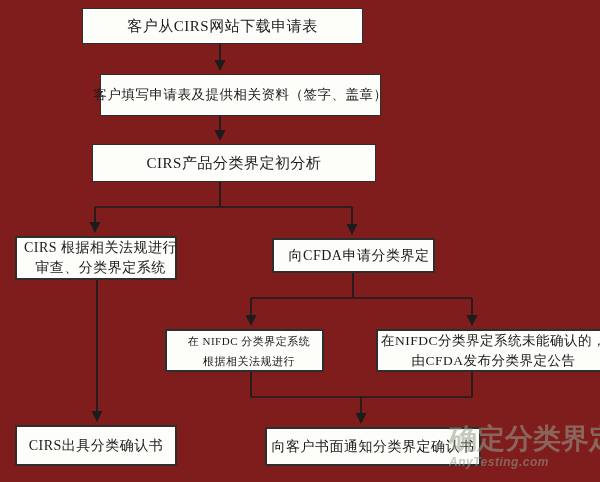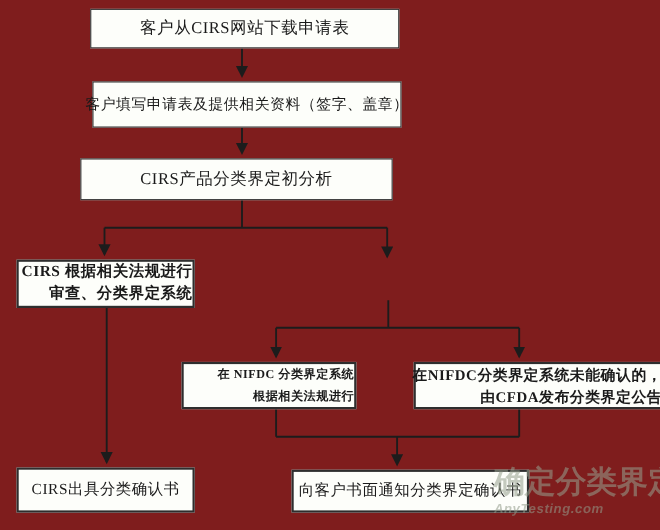--- a/index.html
+++ b/index.html
@@ -26,27 +26,27 @@
     color: #1a1a1a;
     display: flex;
     flex-direction: column;
     justify-content: center;
     z-index: 2;
     font-size: 15px;
     line-height: 20px;
     letter-spacing: 0.5px;
   }
   .node.center { align-items: center; text-align: center; }
-  .node.left   { align-items: flex-end; text-align: left; font-weight: bold; }
+  .node.left   { align-items: center; text-align: left; }
   .node.thick  { border-width: 2px; }
   .node .line { white-space: nowrap; }
   
   #node-download-form     { left: 82px;  top: 8px;   width: 281px; height: 36px; }
-  #node-fill-form         { left: 84px;  top: 74px;  width: 281px; height: 42px; font-size: 13.5px; }
-  #node-initial-analysis  { left: 73px;  top: 144px; width: 284px; height: 38px; align-items: center; }
+  #node-fill-form         { left: 100px;  top: 74px;  width: 281px; height: 42px; font-size: 13.5px; }
+  #node-initial-analysis  { left: 92px;  top: 144px; width: 284px; height: 38px; align-items: center; }
   #node-cirs-review       { left: 15px;  top: 236px; width: 162px; height: 44px; font-size: 14px; padding-left: 9px; }
   #node-apply-cfda        { left: 272px; top: 238px; width: 163px; height: 35px; font-size: 14px; padding-left: 11px; }
   #node-nifdc-confirmed   { left: 165px; top: 329px; width: 159px; height: 43px; font-size: 11px; padding-left: 9px; }
   #node-nifdc-unconfirmed { left: 376px; top: 329px; width: 228px; height: 43px; font-size: 13.5px; padding-left: 7px; }
   #node-cirs-confirmation { left: 15px;  top: 425px; width: 162px; height: 41px; font-size: 14px; }
   #node-notify-client     { left: 265px; top: 427px; width: 216px; height: 39px; font-size: 14px; }
   
   #watermark {
     position: absolute;
     right: 1px; top: 424px;
@@ -117,20 +117,23 @@
 
   <div class="node center" id="node-initial-analysis">
     <span class="line">CIRS产品分类界定初分析</span>
   </div>
 
   <div class="node left thick" id="node-cirs-review">
     <span class="line">CIRS 根据相关法规进行</span>
     <span class="line">审查、分类界定系统</span>
   </div>
 
+  <div class="node left thick" id="node-apply-cfda">
+    <span class="line">向CFDA申请分类界定</span>
+  </div>
 
   <div class="node left thick" id="node-nifdc-confirmed">
     <span class="line">在 NIFDC 分类界定系统</span>
     <span class="line">根据相关法规进行</span>
   </div>
 
   <div class="node left thick" id="node-nifdc-unconfirmed">
     <span class="line">在NIFDC分类界定系统未能确认的，</span>
     <span class="line">由CFDA发布分类界定公告</span>
   </div>

